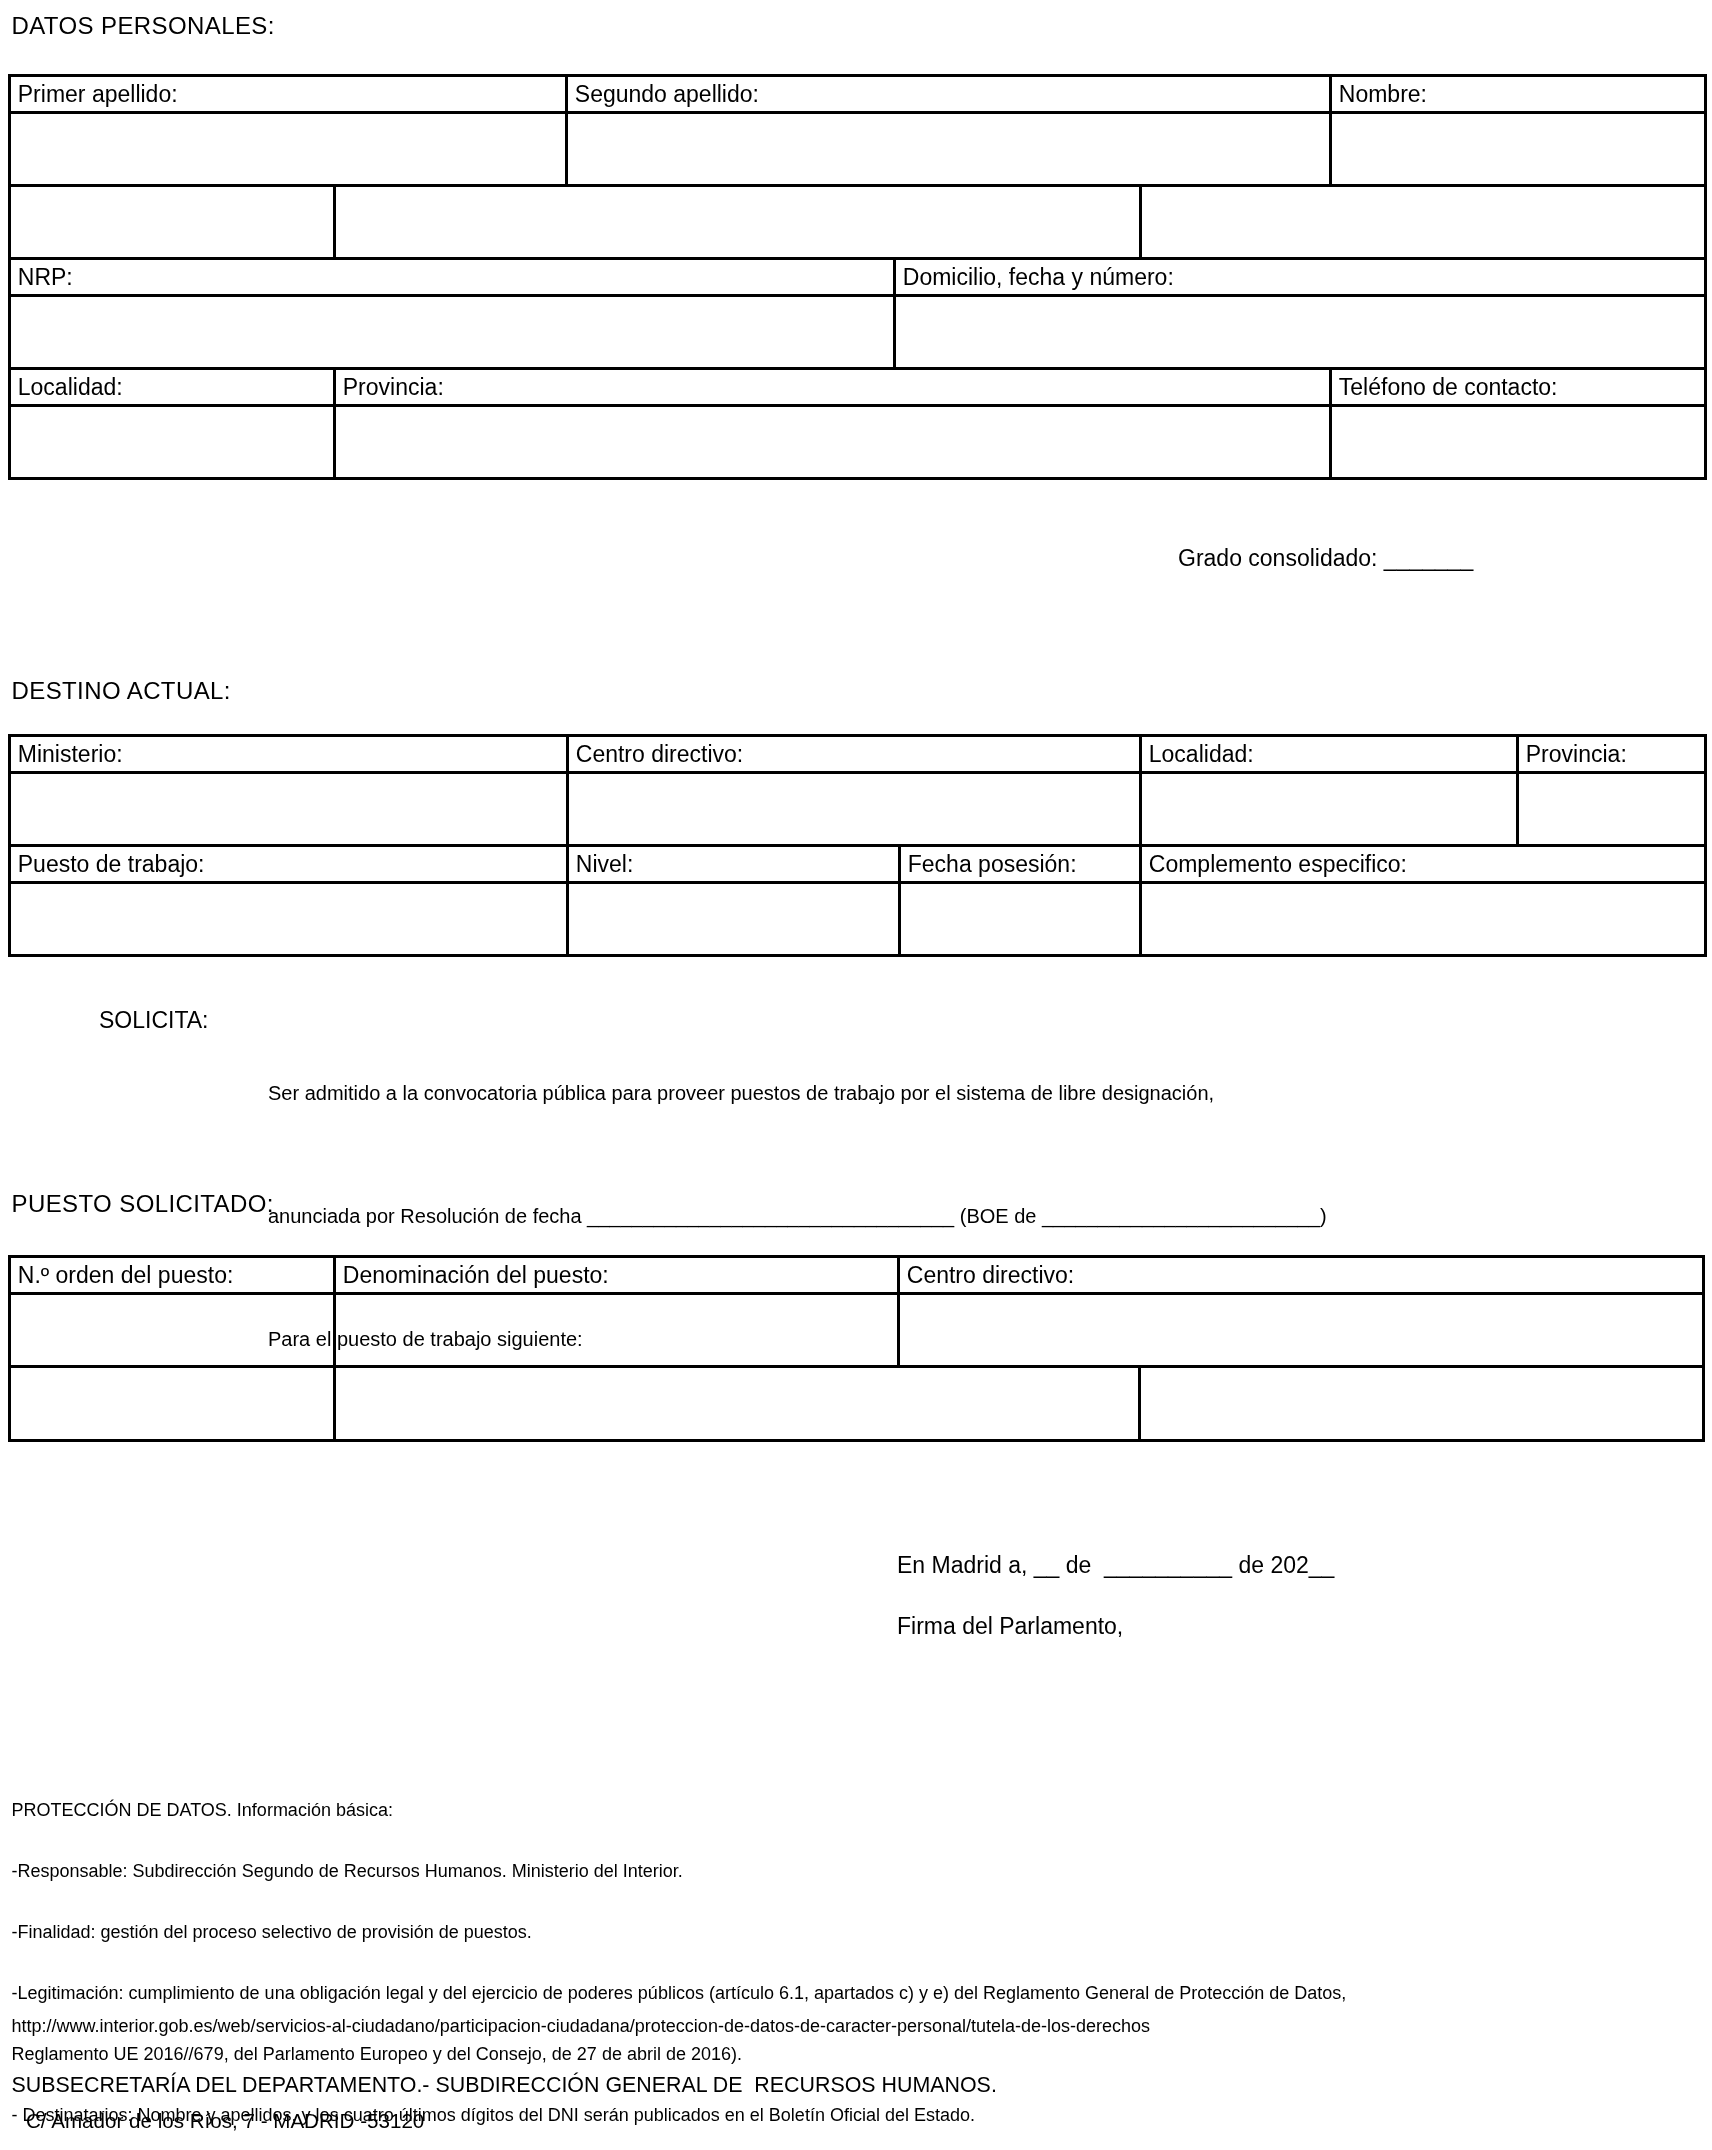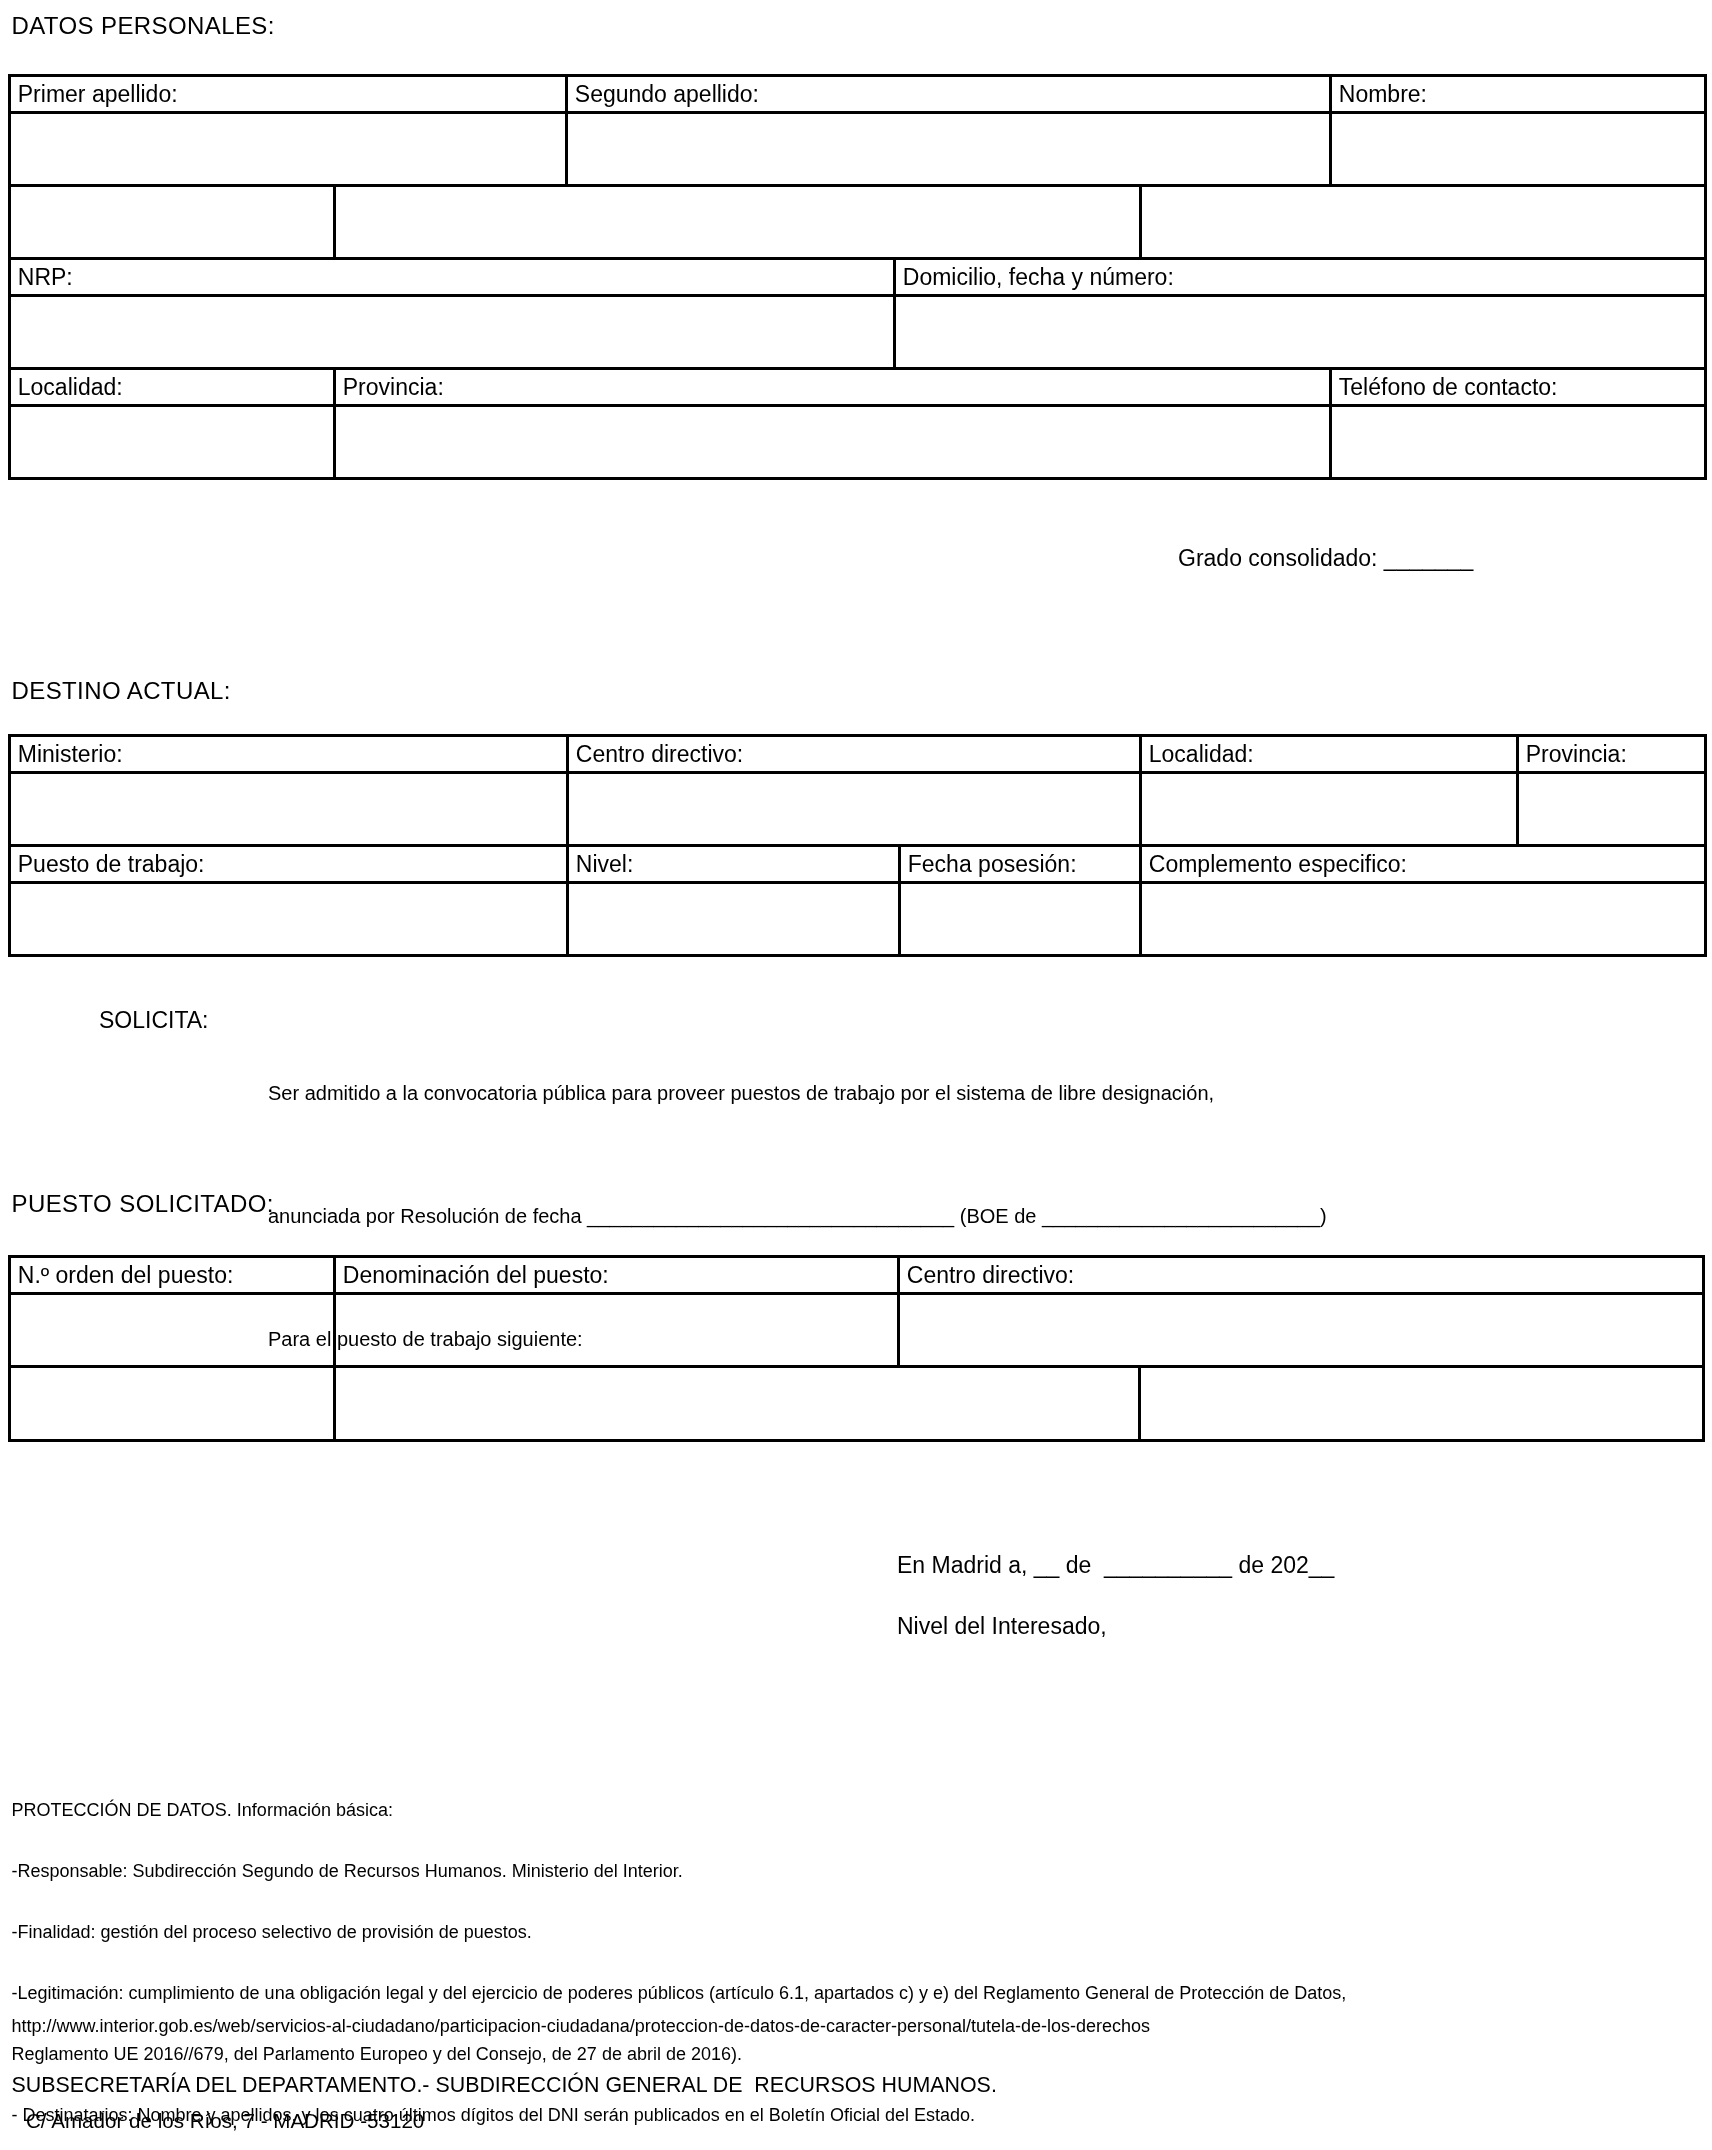--- a/index.html
+++ b/index.html
@@ -158,21 +158,21 @@
   </tr>
   <tr class="datarow" style="height:74px;">
     <td colspan="1"></td>
     <td colspan="2"></td>
     <td colspan="1"></td>
   </tr>
 </tbody>
   </table>
 
 <div class="abs madrid-line" style="left:897px; top:1552px;">En Madrid a, __ de  __________ de 202__</div>
-<div class="abs firma-line" style="left:897px; top:1613px;">Nivel del Interesado,</div>
+<div class="abs firma-line" style="left:897px; top:1613px;">Firma del Parlamento,</div>
 
 <div class="abs" style="left:11.5px; top:1765px;">
   <div class="prot-line">PROTECCIÓN DE DATOS. Información básica:</div>
   <div class="prot-line">-Responsable: Subdirección Segundo de Recursos Humanos. Ministerio del Interior.</div>
   <div class="prot-line">-Finalidad: gestión del proceso selectivo de provisión de puestos.</div>
   <div class="prot-line">-Legitimación: cumplimiento de una obligación legal y del ejercicio de poderes públicos (artículo 6.1, apartados c) y e) del Reglamento General de Protección de Datos,</div>
   <div class="prot-line">Reglamento UE 2016//679, del Parlamento Europeo y del Consejo, de 27 de abril de 2016).</div>
   <div class="prot-line">- Destinatarios: Nombre y apellidos, y los cuatro últimos dígitos del DNI serán publicados en el Boletín Oficial del Estado.</div>
   
   

